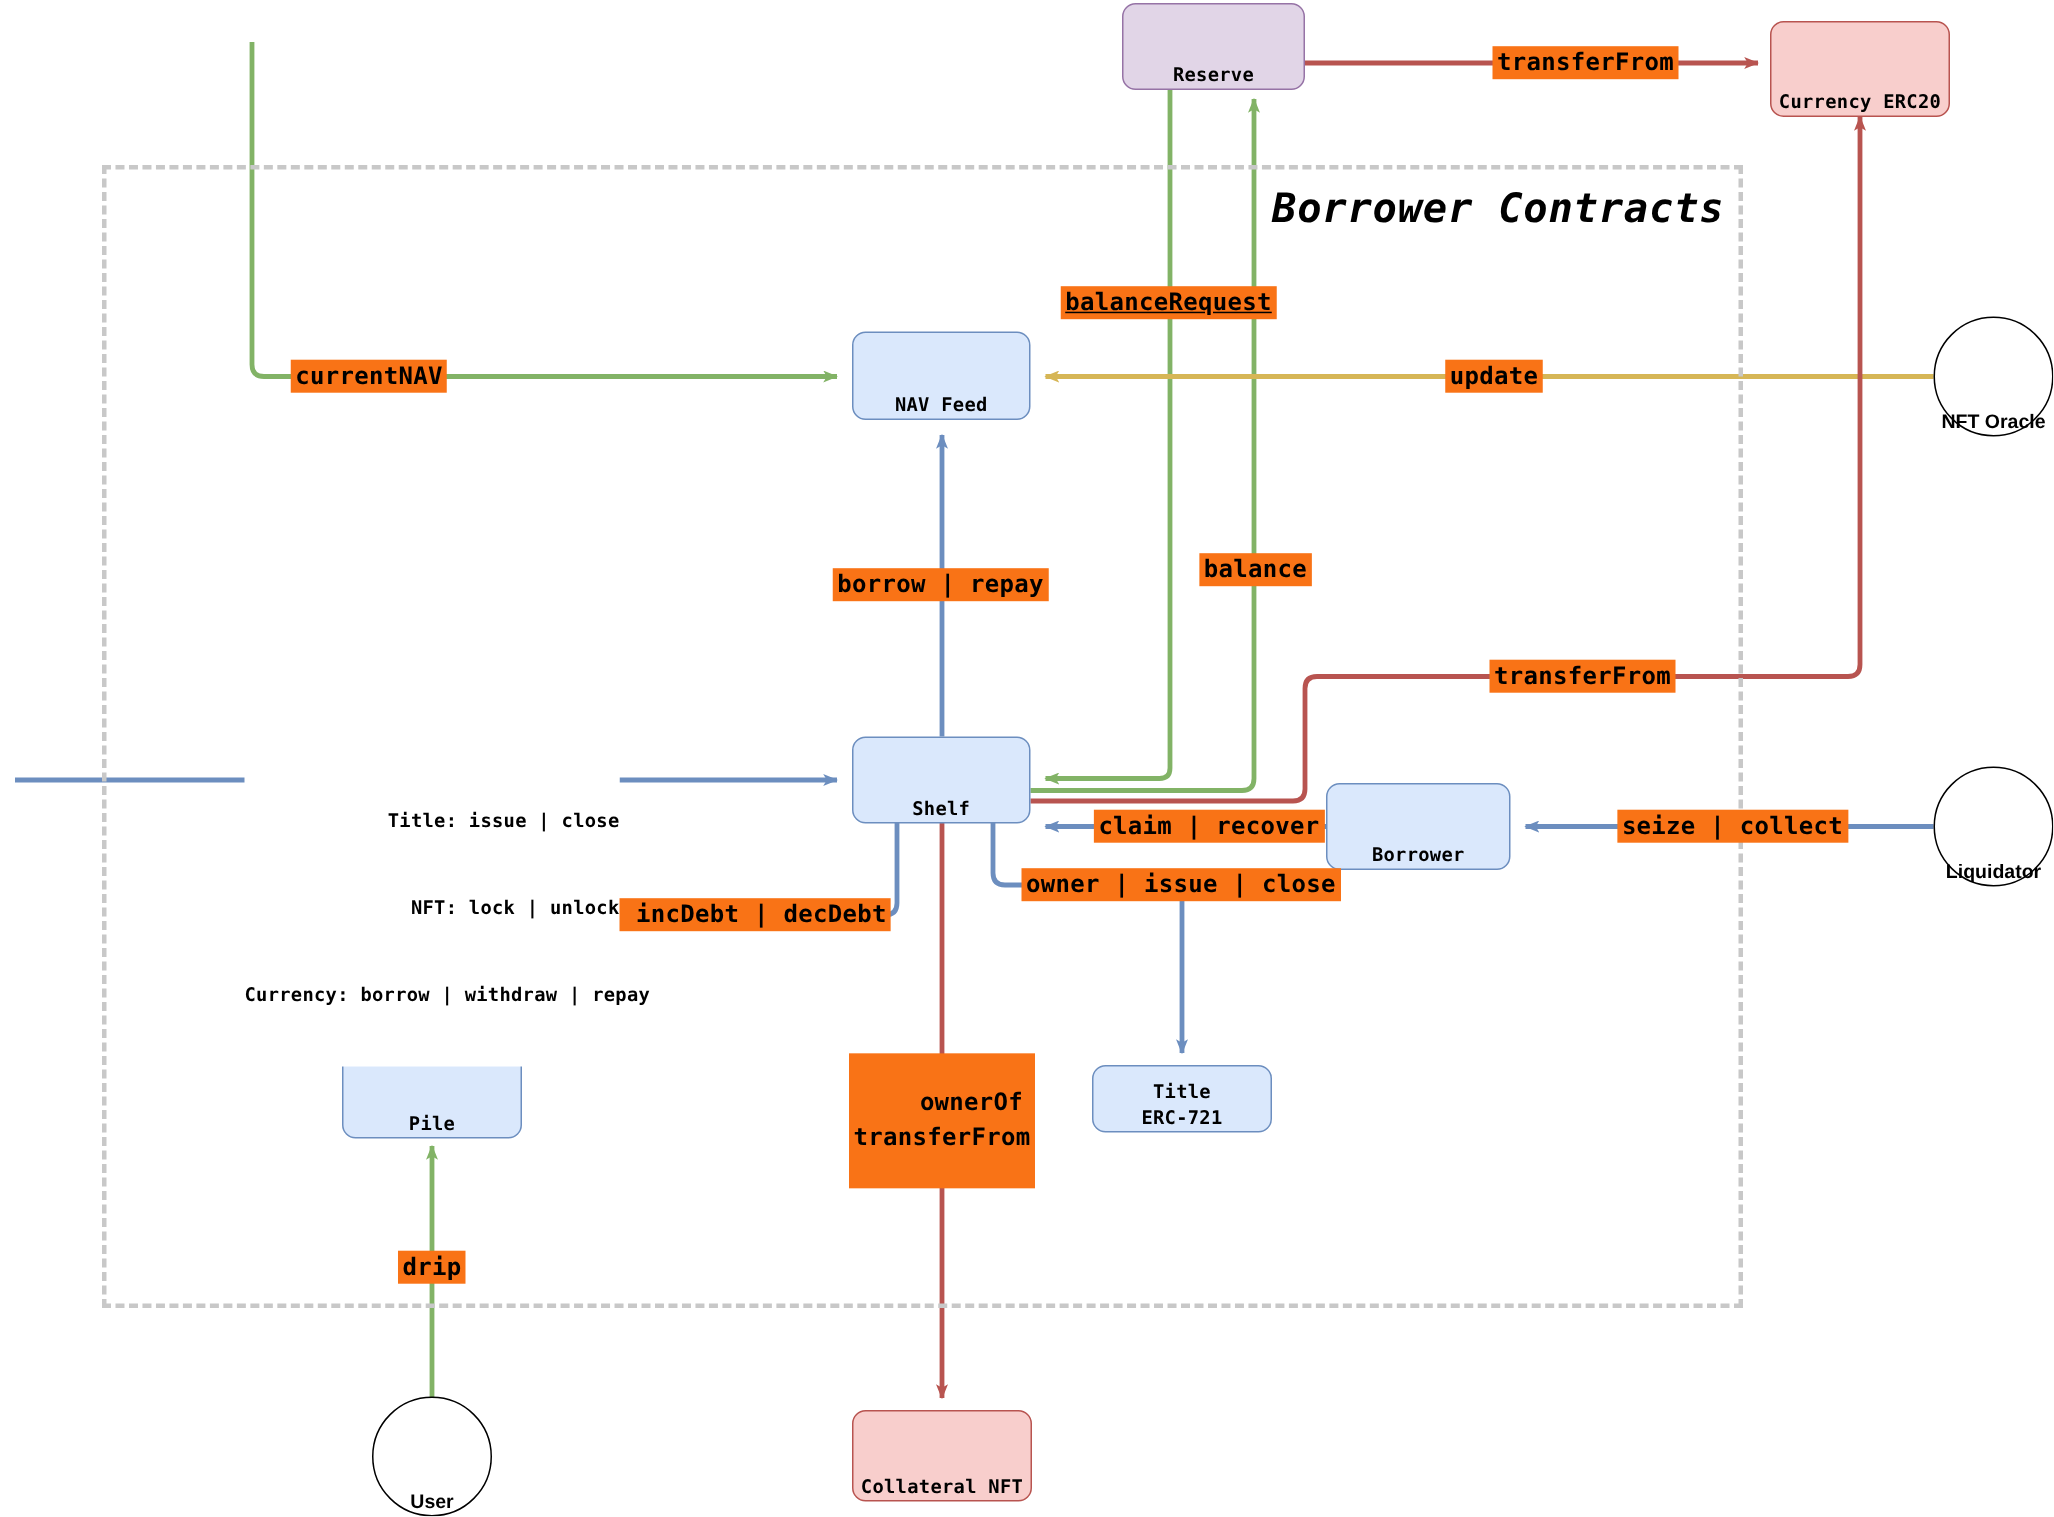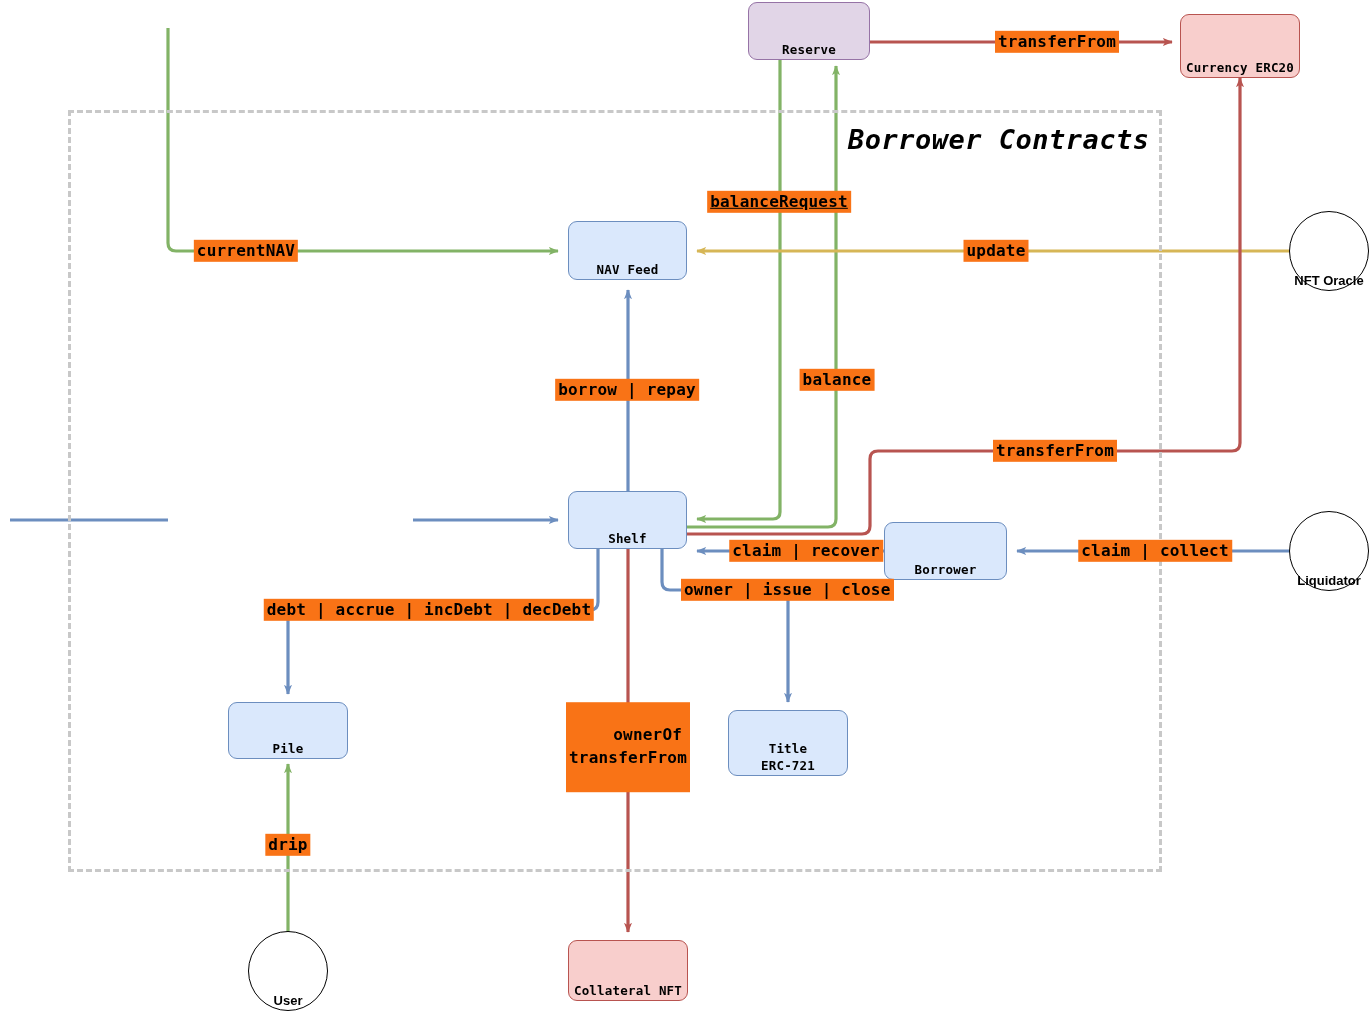--- a/index.html
+++ b/index.html
@@ -194,21 +194,21 @@
   </div>
 
   <div class="node circle" style="left:1289px; top:511px; width:80px; height:80px;">
     <span>Liquidator</span>
   </div>
 
   <div class="node box" style="left:228px; top:702px; width:120px; height:57px;">
     <span>Pile</span>
   </div>
 
-  <div class="node box" style="left:728px; top:710px; width:120px; height:66px;">
+  <div class="node box" style="left:728px; top:710px; width:120px; height:45px;">
     <span class="multiline">Title
 ERC-721</span>
   </div>
 
   <div class="node circle" style="left:248px; top:931px; width:80px; height:80px;">
     <span>User</span>
   </div>
 
   <div class="node box red" style="left:568px; top:940px; width:120px; height:61px;">
     <span>Collateral NFT</span>
@@ -223,27 +223,32 @@
   <div class="edge-label center" style="left:246px; top:251px;">currentNAV</div>
 
   <div class="edge-label center" style="left:996px; top:251px;">update</div>
 
   <div class="edge-label center" style="left:627px; top:390px;">borrow | repay</div>
 
   <div class="edge-label center" style="left:1055px; top:451px;">transferFrom</div>
 
   <div class="edge-label center" style="left:806px; top:551px;">claim | recover</div>
 
-  <div class="edge-label center" style="left:1155px; top:551px;">claim | collect</div>
+  <div class="edge-label center" style="left:1155px; top:551px;">seize | collect</div>
 
   <div class="edge-label center" style="left:429px; top:610px;">debt | accrue | incDebt | decDebt</div>
 
   <div class="edge-label left" style="left:681px; top:590px;">owner | issue | close</div>
 
   <div class="edge-label center" style="left:628px; top:747px; text-align:center;">
     <span class="multiline">ownerOf
 transferFrom</span>
   </div>
 
   <div class="edge-label center" style="left:288px; top:845px;">drip</div>
 
+  <div class="shelf-ops" style="left:163px; top:498px; width:250px;">
+    <div><span>Title:</span><span> issue | close</span></div>
+    <div><span>NFT:</span><span> lock | unlock</span></div>
+    <div><span>Currency:</span><span> borrow | withdraw | repay</span></div>
+  </div>
 
 </div>
 
 </body></html>

